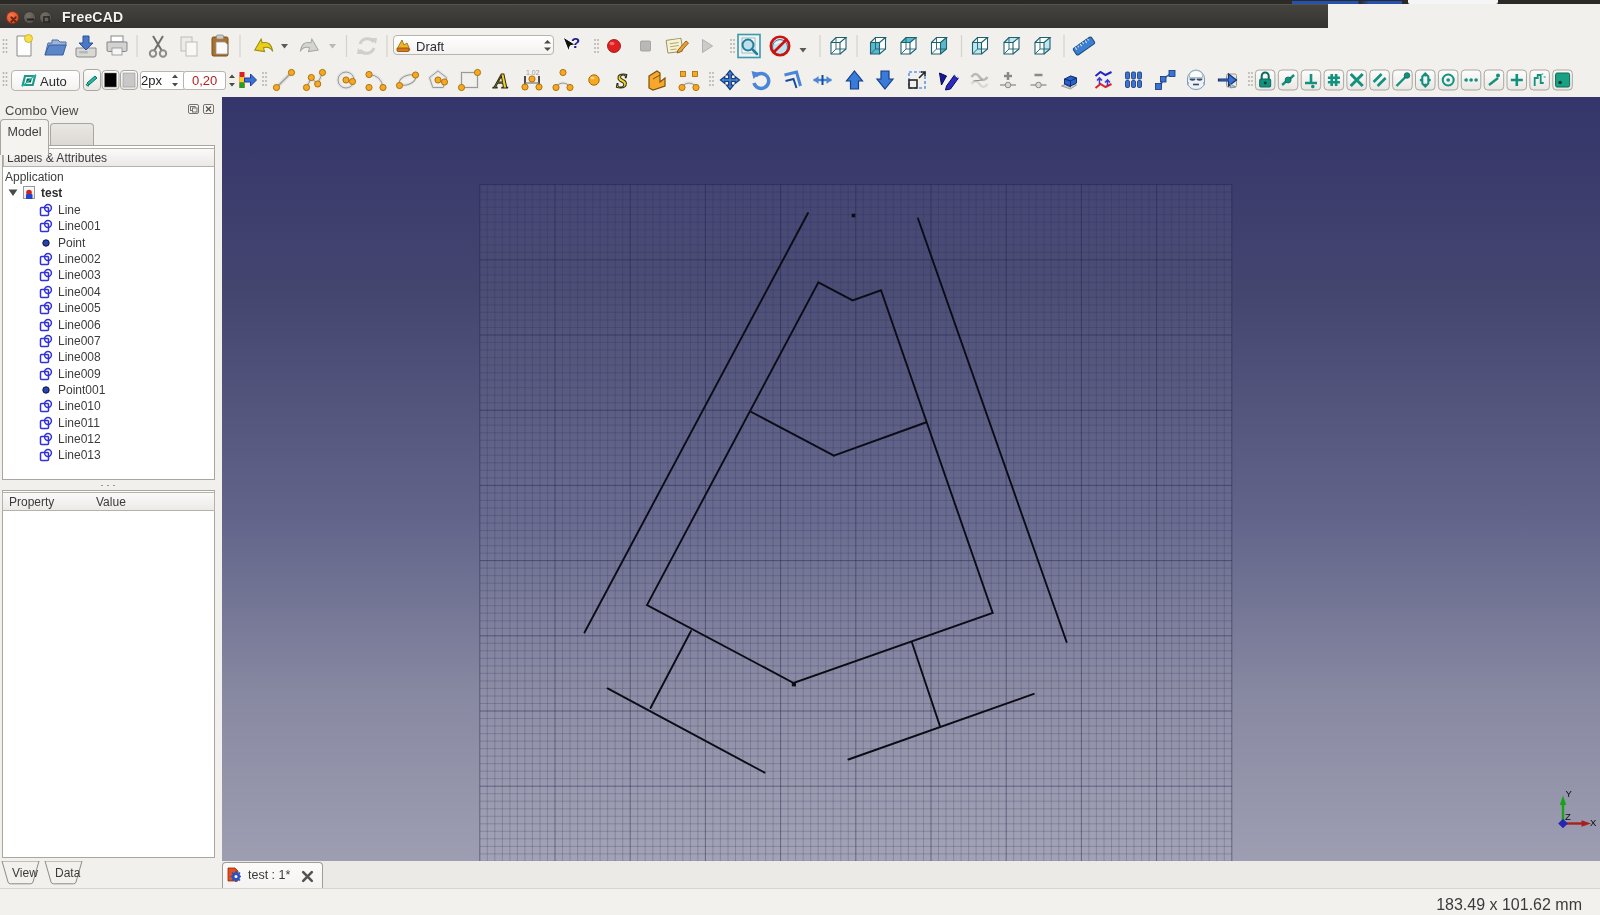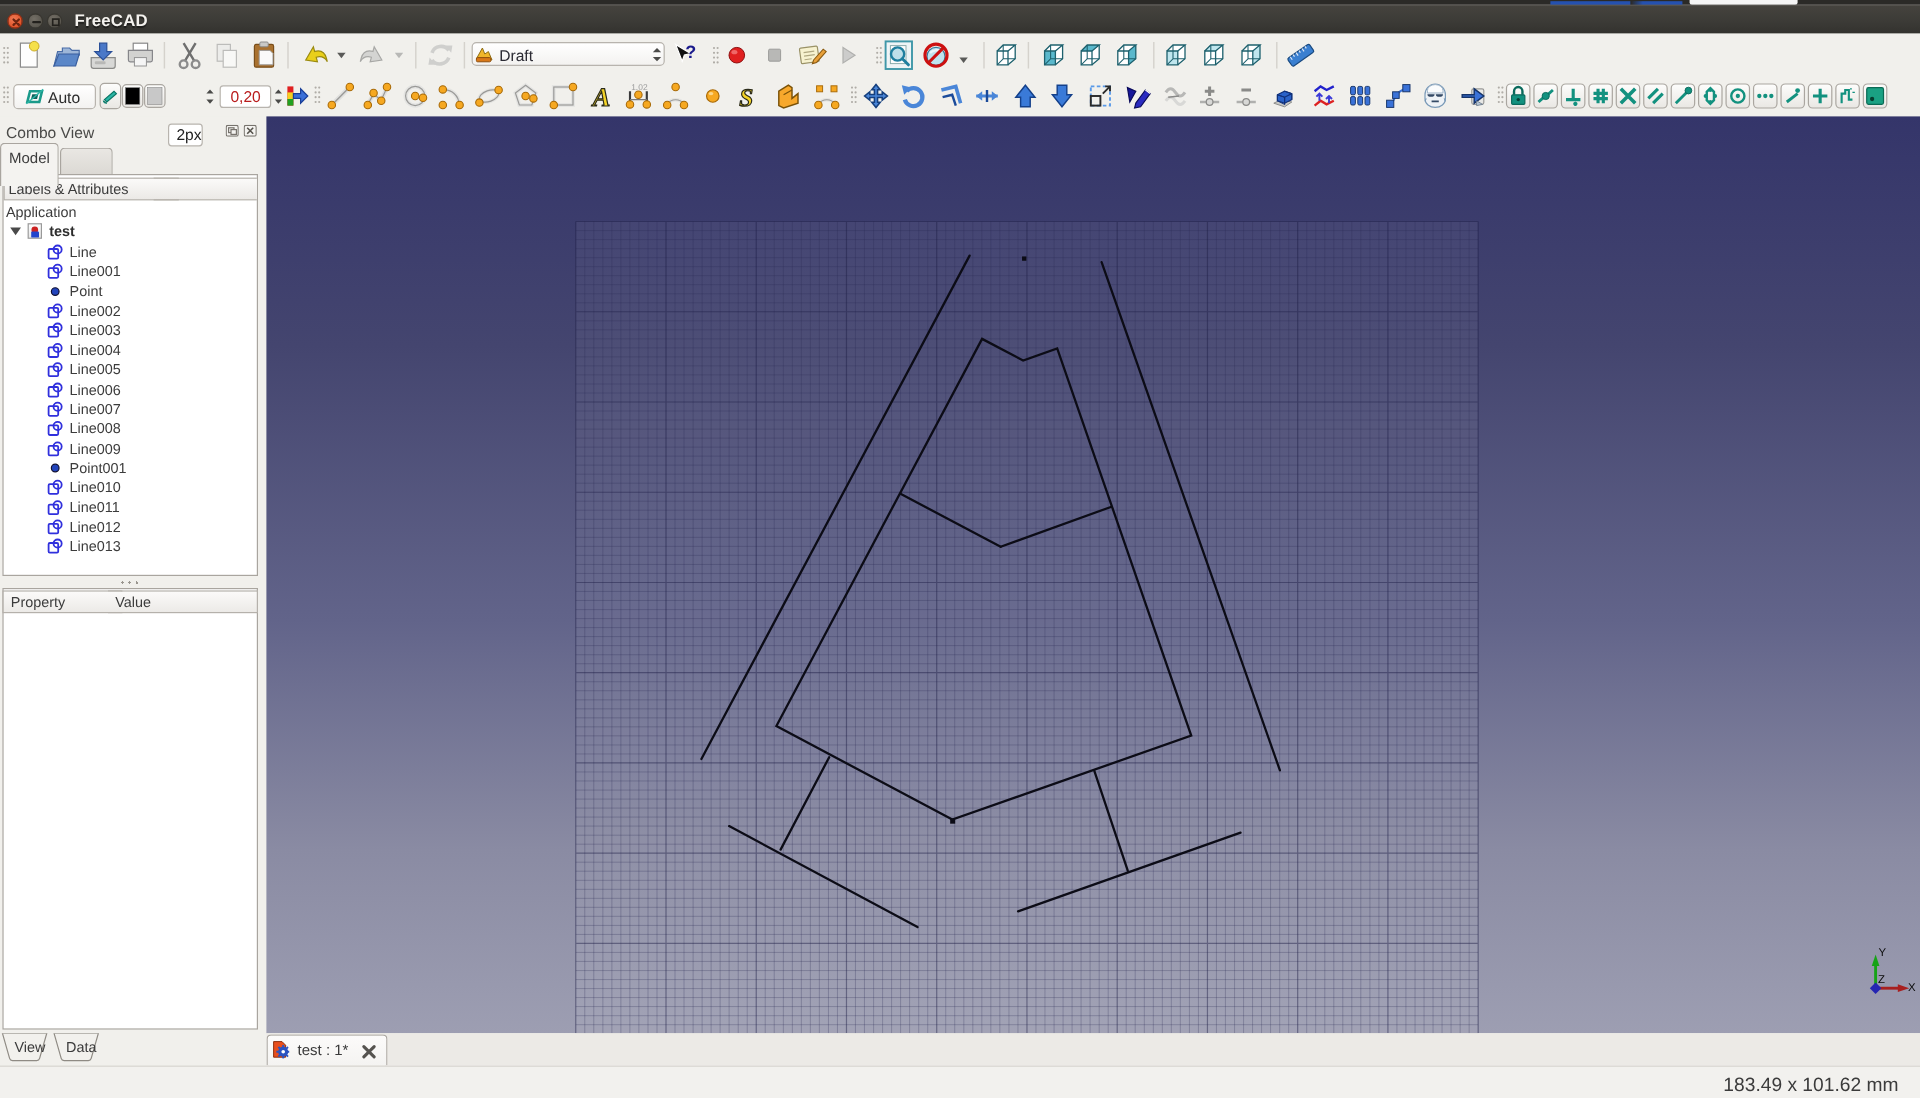--- a/index.html
+++ b/index.html
@@ -1,19 +1,19 @@
 <!DOCTYPE html>
 <html><head><meta charset="utf-8">
 <style>
 * { margin:0; padding:0; box-sizing:border-box; }
 html,body { width:1600px; height:915px; overflow:hidden; }
 body { font-family:"Liberation Sans", sans-serif; background:#f1f0ec; position:relative; }
 .abs { position:absolute; }
 #topsliver { left:0; top:0; width:1600px; height:4px; background:#2b2a27; }
-#titlebar { left:0; top:4px; width:1600px; height:24px; background:linear-gradient(#45433e,#3b3a36 60%,#33322e); border-top:1px solid #55534e; }
+#titlebar { left:0; top:4px; width:1328px; height:24px; background:linear-gradient(#45433e,#3b3a36 60%,#33322e); border-top:1px solid #55534e; }
 .winbtn { position:absolute; top:5.5px; width:13px; height:13px; border-radius:50%; }
 #titletext { position:absolute; left:62px; top:4px; color:#f4f2ee; font-size:14px; font-weight:bold; text-shadow:0 1px 1px rgba(0,0,0,0.5); letter-spacing:0.2px; }
 #toolzone { left:0; top:28px; width:1600px; height:69px; background:#f1f0ec; }
 .combo { position:absolute; background:linear-gradient(#ffffff,#f3f2f0); border:1px solid #b8b4ae; border-radius:4px; }
 .spinfield { position:absolute; background:#fff; border:1px solid #b8b4ae; border-radius:3px; }
 #panelTitle { left:5px; top:103px; font-size:13px; color:#4a4a48; }
 .ptab { position:absolute; border:1px solid #a9a59f; border-bottom:none; border-radius:4px 4px 0 0; font-size:12.5px; color:#3c3c3c; text-align:center; }
 #treebox { left:2px; top:145px; width:213px; height:335px; background:#ffffff; border:1px solid #a9a59f; }
 #labelhdr { left:3px; top:148px; width:146px; height:19px; background:linear-gradient(#fbfaf9,#ebe9e6); border:1px solid #b5b1ab; font-size:12px; color:#3b3b3b; padding:2px 0 0 3px; }
 #labelhdr2 { left:128px; top:148px; width:86px; height:19px; background:linear-gradient(#fbfaf9,#ebe9e6); border-top:1px solid #b5b1ab; border-bottom:1px solid #b5b1ab; }
@@ -556,21 +556,21 @@
   </svg>
 <div class="abs combo" style="left:11px;top:70px;width:69px;height:21px;border-radius:4px;"></div>
 <svg class="abs" style="left:20px;top:72px" width="19" height="17" viewBox="0 0 19 17">
     <g transform="skewX(-14) translate(3,0)">
       <rect x="3" y="4" width="10" height="9" fill="none" stroke="#1a9a8a" stroke-width="2.2"></rect>
       <rect x="5.5" y="6.5" width="5" height="4" fill="#10605a"></rect>
     </g>
     <path d="M2 14.5L16 2.5" stroke="#2ab5a5" stroke-width="1.2"></path>
   </svg>
 <div class="abs" style="left:40px;top:73.5px;font-size:13px;color:#2b2b2b;">Auto</div>
-<div class="abs spinfield" style="left:140px;top:71px;width:29px;height:19px;font-size:13px;color:#222;text-align:right;padding-top:1px;margin-top:32px;">2px</div>
+<div class="abs spinfield" style="left:140px;top:71px;width:46px;height:19px;font-size:13px;color:#222;text-align:left;padding-top:1px;">2px</div>
 <div class="abs spinfield" style="left:183px;top:71px;width:43px;height:19px;font-size:13px;color:#b91c1c;padding:1px 0 0 8px;">0,20</div>
 <svg class="abs" style="left:171px;top:71px" width="8" height="19" viewBox="0 0 8 19">
     <path d="M1 7L4 3.5L7 7z" fill="#4a4a48"></path>
     <path d="M1 12L4 15.5L7 12z" fill="#4a4a48"></path>
   </svg>
 <svg class="abs" style="left:228px;top:71px" width="8" height="19" viewBox="0 0 8 19">
     <path d="M1 7L4 3.5L7 7z" fill="#4a4a48"></path>
     <path d="M1 12L4 15.5L7 12z" fill="#4a4a48"></path>
   </svg>
 <div class="abs" id="panelTitle">Combo View</div>

